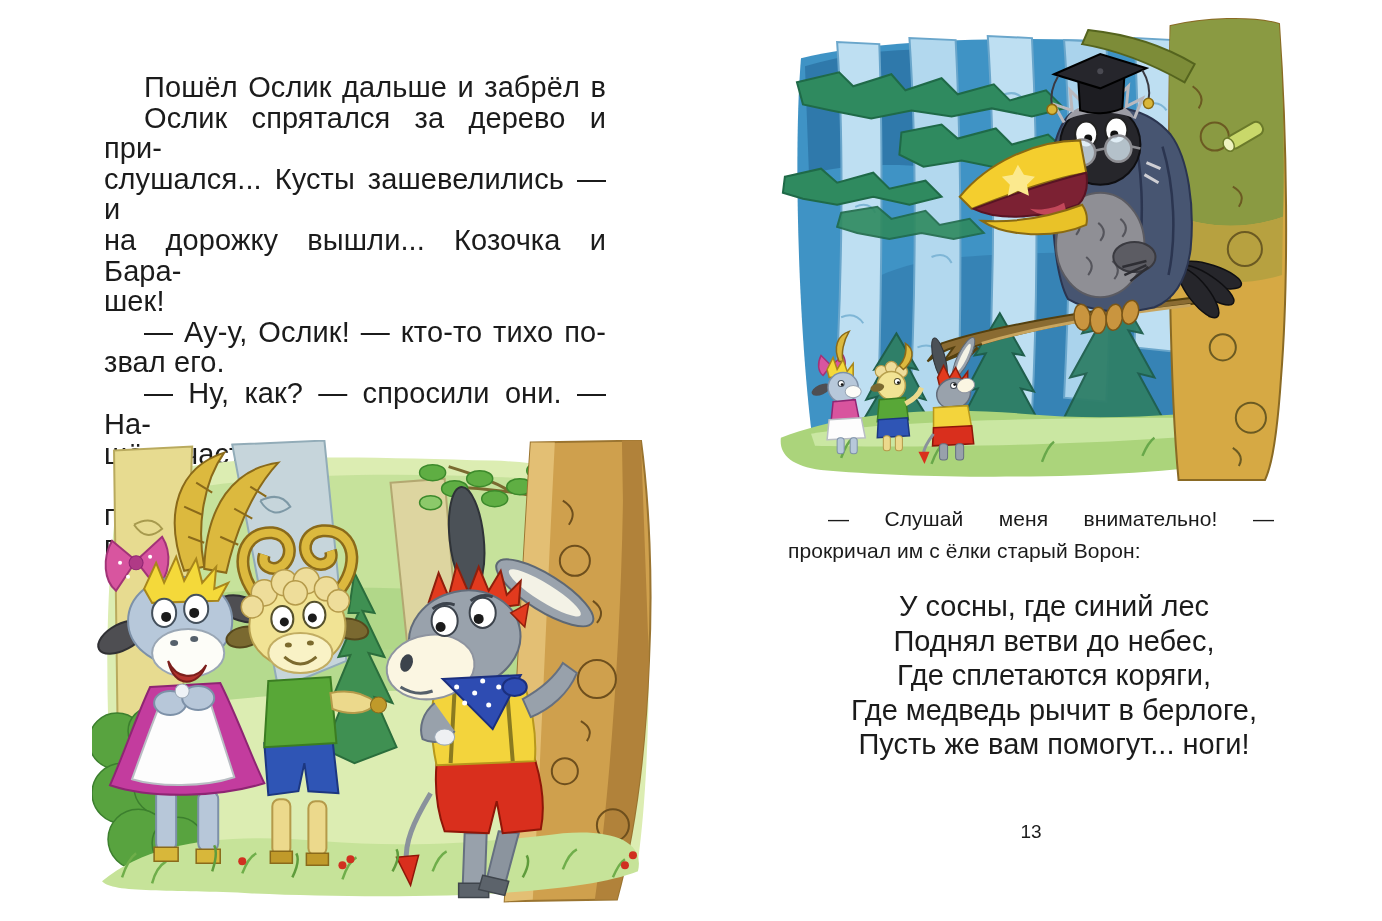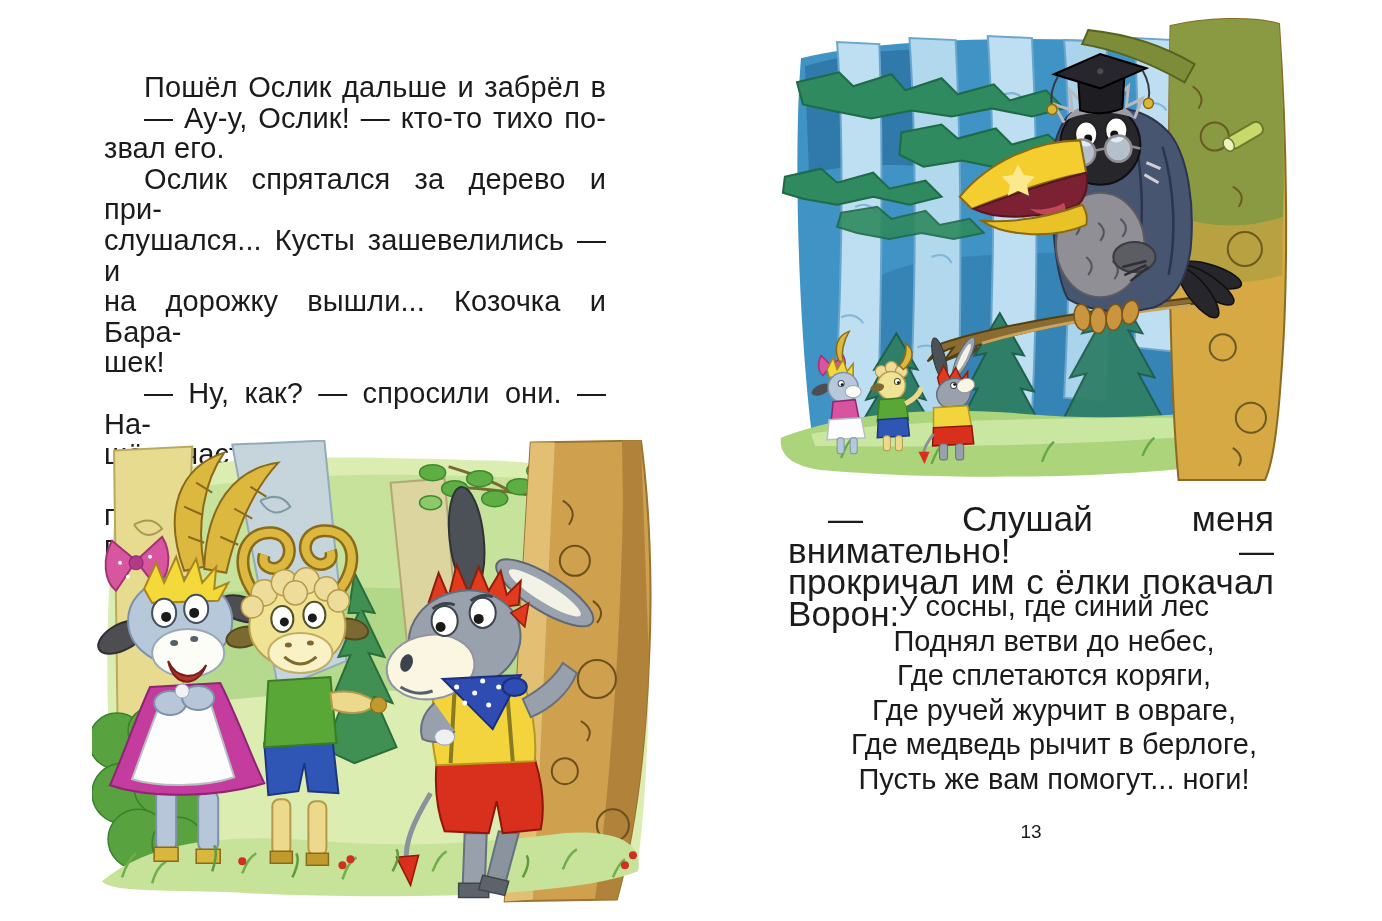--- a/index.html
+++ b/index.html
@@ -12,21 +12,21 @@
   }
   .abs { position: absolute; }
 
   
   .textblock { font-size: 29px; line-height: 30.6px; letter-spacing: 0.1px; }
   .tline { text-align: justify; text-align-last: justify; white-space: normal; }
   .tline.endline { text-align-last: left; }
   .tline.indent { text-indent: 40px; }
 
   #left-text   { left: 104px; top: 72px;  width: 502px; }
-  #right-lead  { left: 788px; top: 503px; width: 486px; font-size: 35px; line-height: 31.5px; }
+  #right-lead  { left: 788px; top: 503px; width: 486px; font-size: 21px; line-height: 31.5px; }
   #right-poem  { left: 851px; top: 589px; font-size: 29px; line-height: 34.5px; }
   .poem-line { text-align: center; white-space: nowrap; }
 
   #page-number {
     left: 788px; top: 821px; width: 486px;
     text-align: center; font-size: 19px;
   }
 
   
   #left-illustration  { left: 92px;  top: 440px; width: 566px; height: 468px; }
@@ -34,28 +34,28 @@
   svg { display: block; width: 100%; height: 100%; }
 </style>
 </head>
 <body>
 
 <div id="left-text" class="abs textblock">
   <div class="para">
     <div class="tline indent">Пошёл Ослик дальше и забрёл в</div>
   </div>
   <div class="para">
-    <div class="tline indent">— Ау-у, Ослик! — кто-то тихо по-</div>
-    <div class="tline endline">звал его.</div>
-  </div>
-  <div class="para">
     <div class="tline indent">Ослик спрятался за дерево и при-</div>
     <div class="tline">слушался... Кусты зашевелились — и</div>
     <div class="tline">на дорожку вышли... Козочка и Бара-</div>
     <div class="tline endline">шек!</div>
+  </div>
+  <div class="para">
+    <div class="tline indent">— Ау-у, Ослик! — кто-то тихо по-</div>
+    <div class="tline endline">звал его.</div>
   </div>
   <div class="para">
     <div class="tline indent">— Ну, как? — спросили они. — На-</div>
     <div class="tline endline">шёл счастье?!</div>
   </div>
   <div class="para">
     <div class="tline indent">Ослик печально вздохнул и покачал</div>
     <div class="tline endline">головой...</div>
   </div>
 </div>
@@ -432,25 +432,24 @@
     <rect x="158" y="426" width="8" height="16" rx="3" fill="#98a1ab" stroke="#667080"></rect>
     <rect x="174" y="426" width="8" height="16" rx="3" fill="#98a1ab" stroke="#667080"></rect>
     <path d="M152,416 C146,424 142,430 142,436" fill="none" stroke="#8a929c" stroke-width="3"></path>
     <path d="M137,434 L148,434 L143,446 Z" fill="#d92f1d"></path>
   </g>
 </svg>
 </div>
 
 <div id="right-lead" class="abs textblock">
   <div class="tline indent">— Слушай меня внимательно! —</div>
-  <div class="tline endline">прокричал им с ёлки покачал Ворон:</div>
+  <div class="tline endline">прокричал им с ёлки старый Ворон:</div>
 </div>
 
 <div id="right-poem" class="abs">
   <div class="poem-line">У сосны, где синий лес</div>
   <div class="poem-line">Поднял ветви до небес,</div>
   <div class="poem-line">Где сплетаются коряги,</div>
-  <div class="poem-line">Где ручей журчит в овраге,</div>
   <div class="poem-line">Где медведь рычит в берлоге,</div>
   <div class="poem-line">Пусть же вам помогут... ноги!</div>
 </div>
 
 <div id="page-number" class="abs">13</div>
 
 </body></html>

